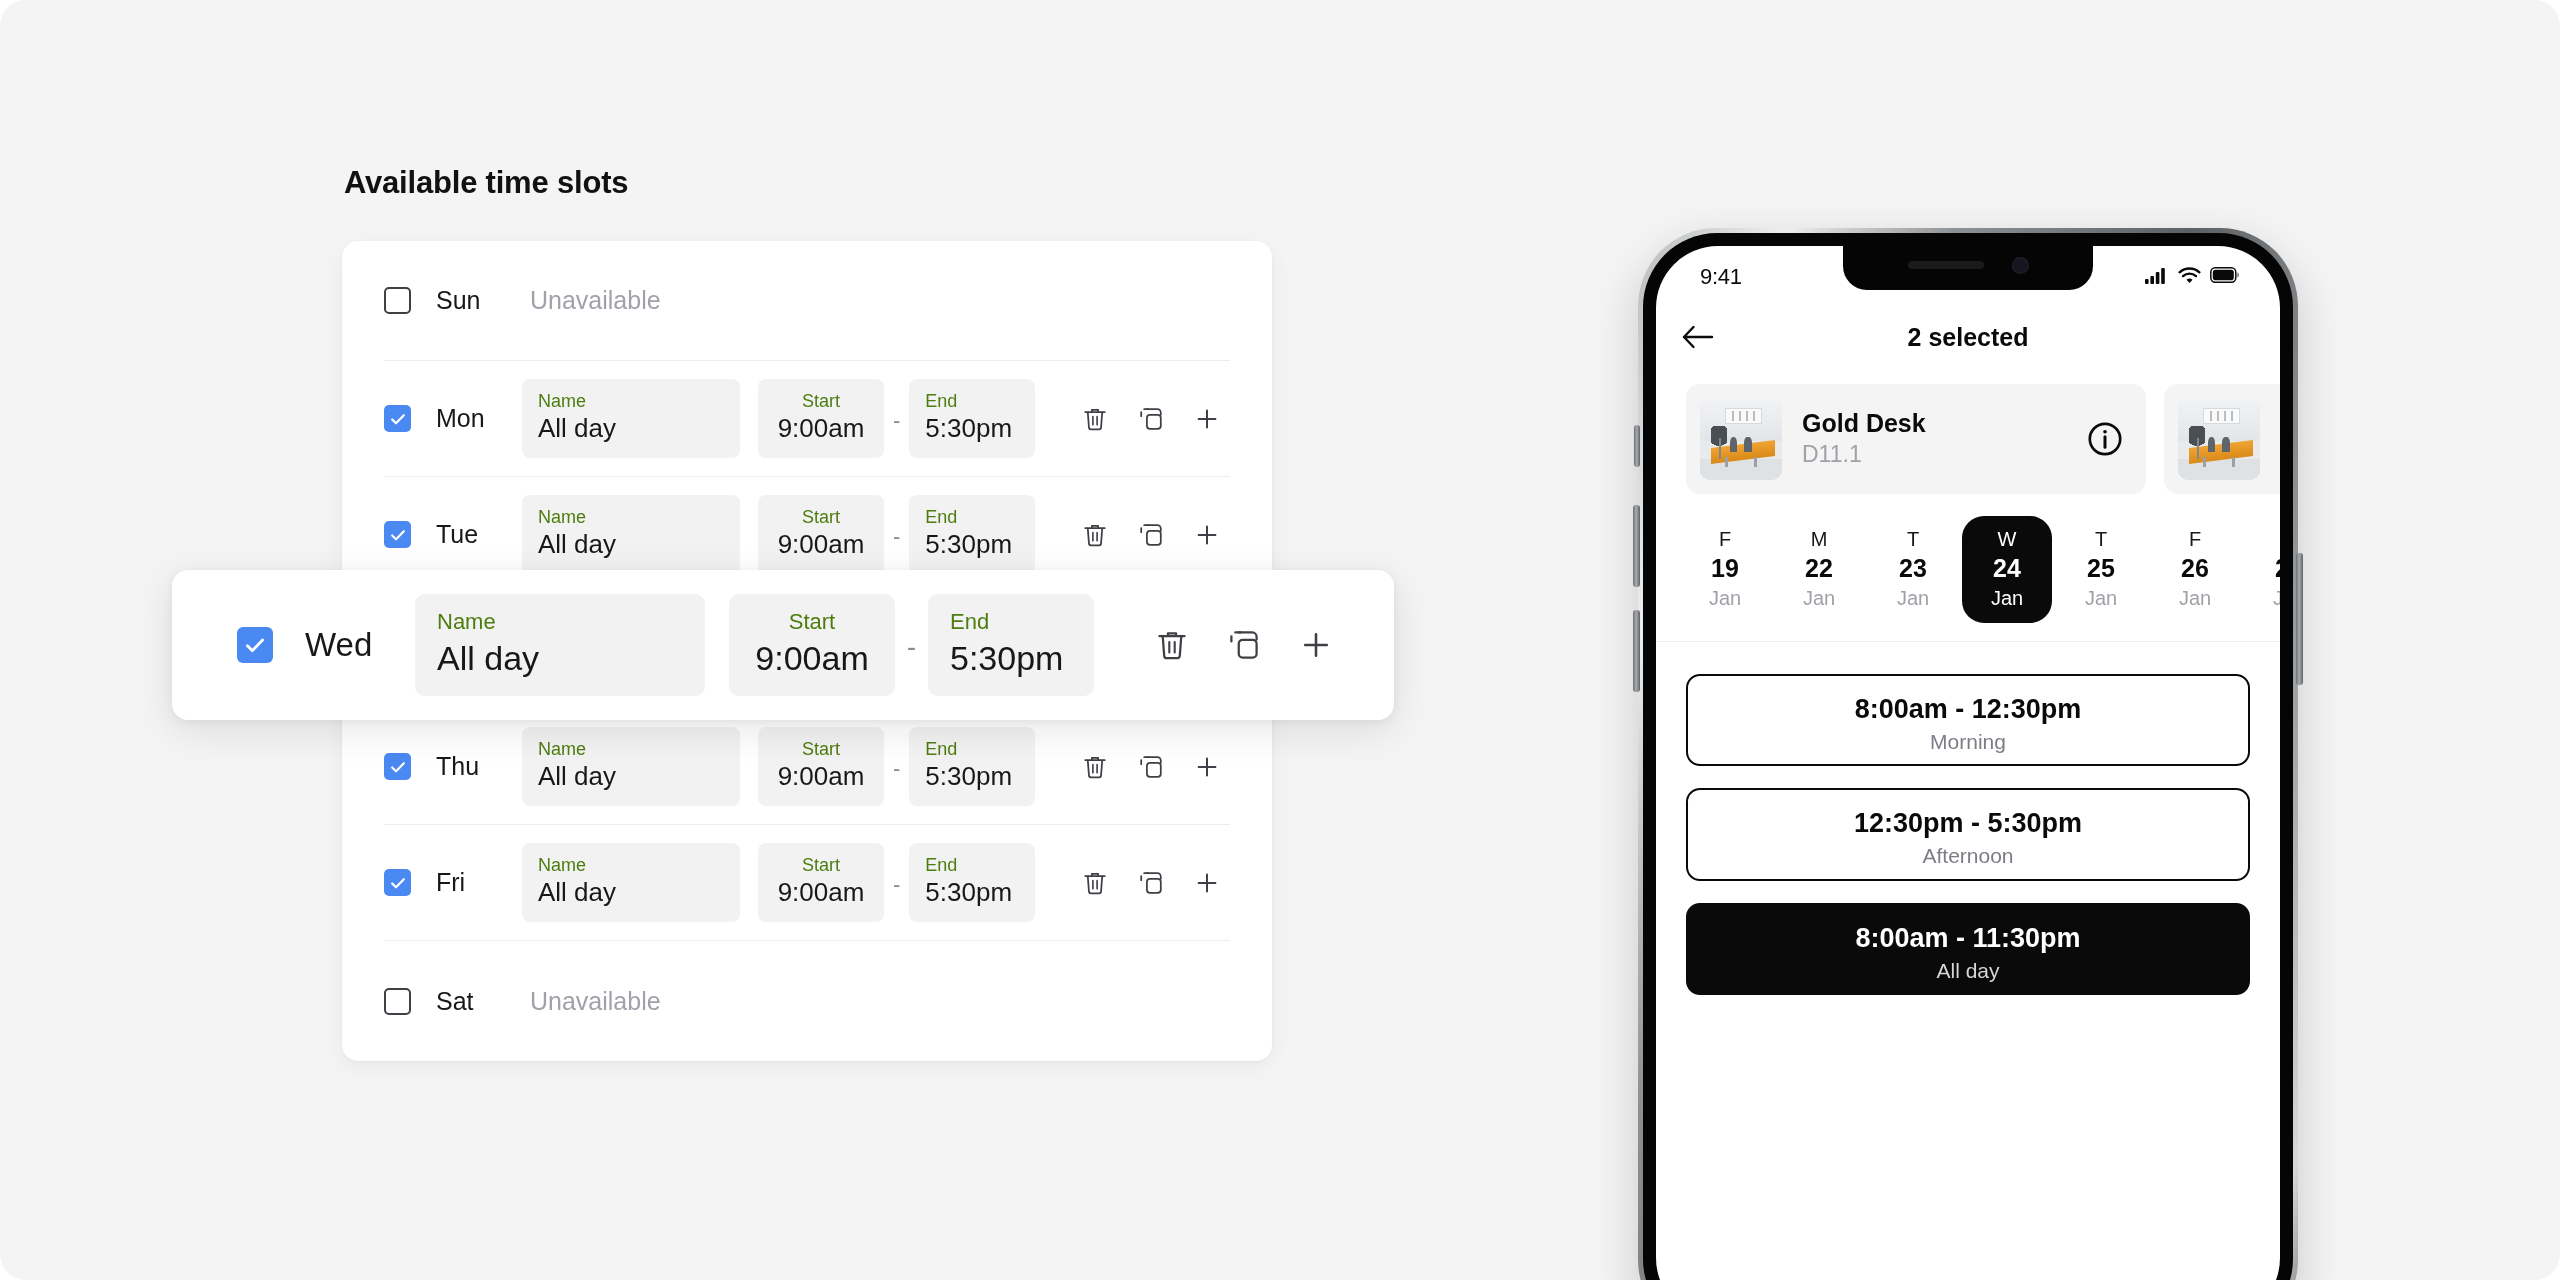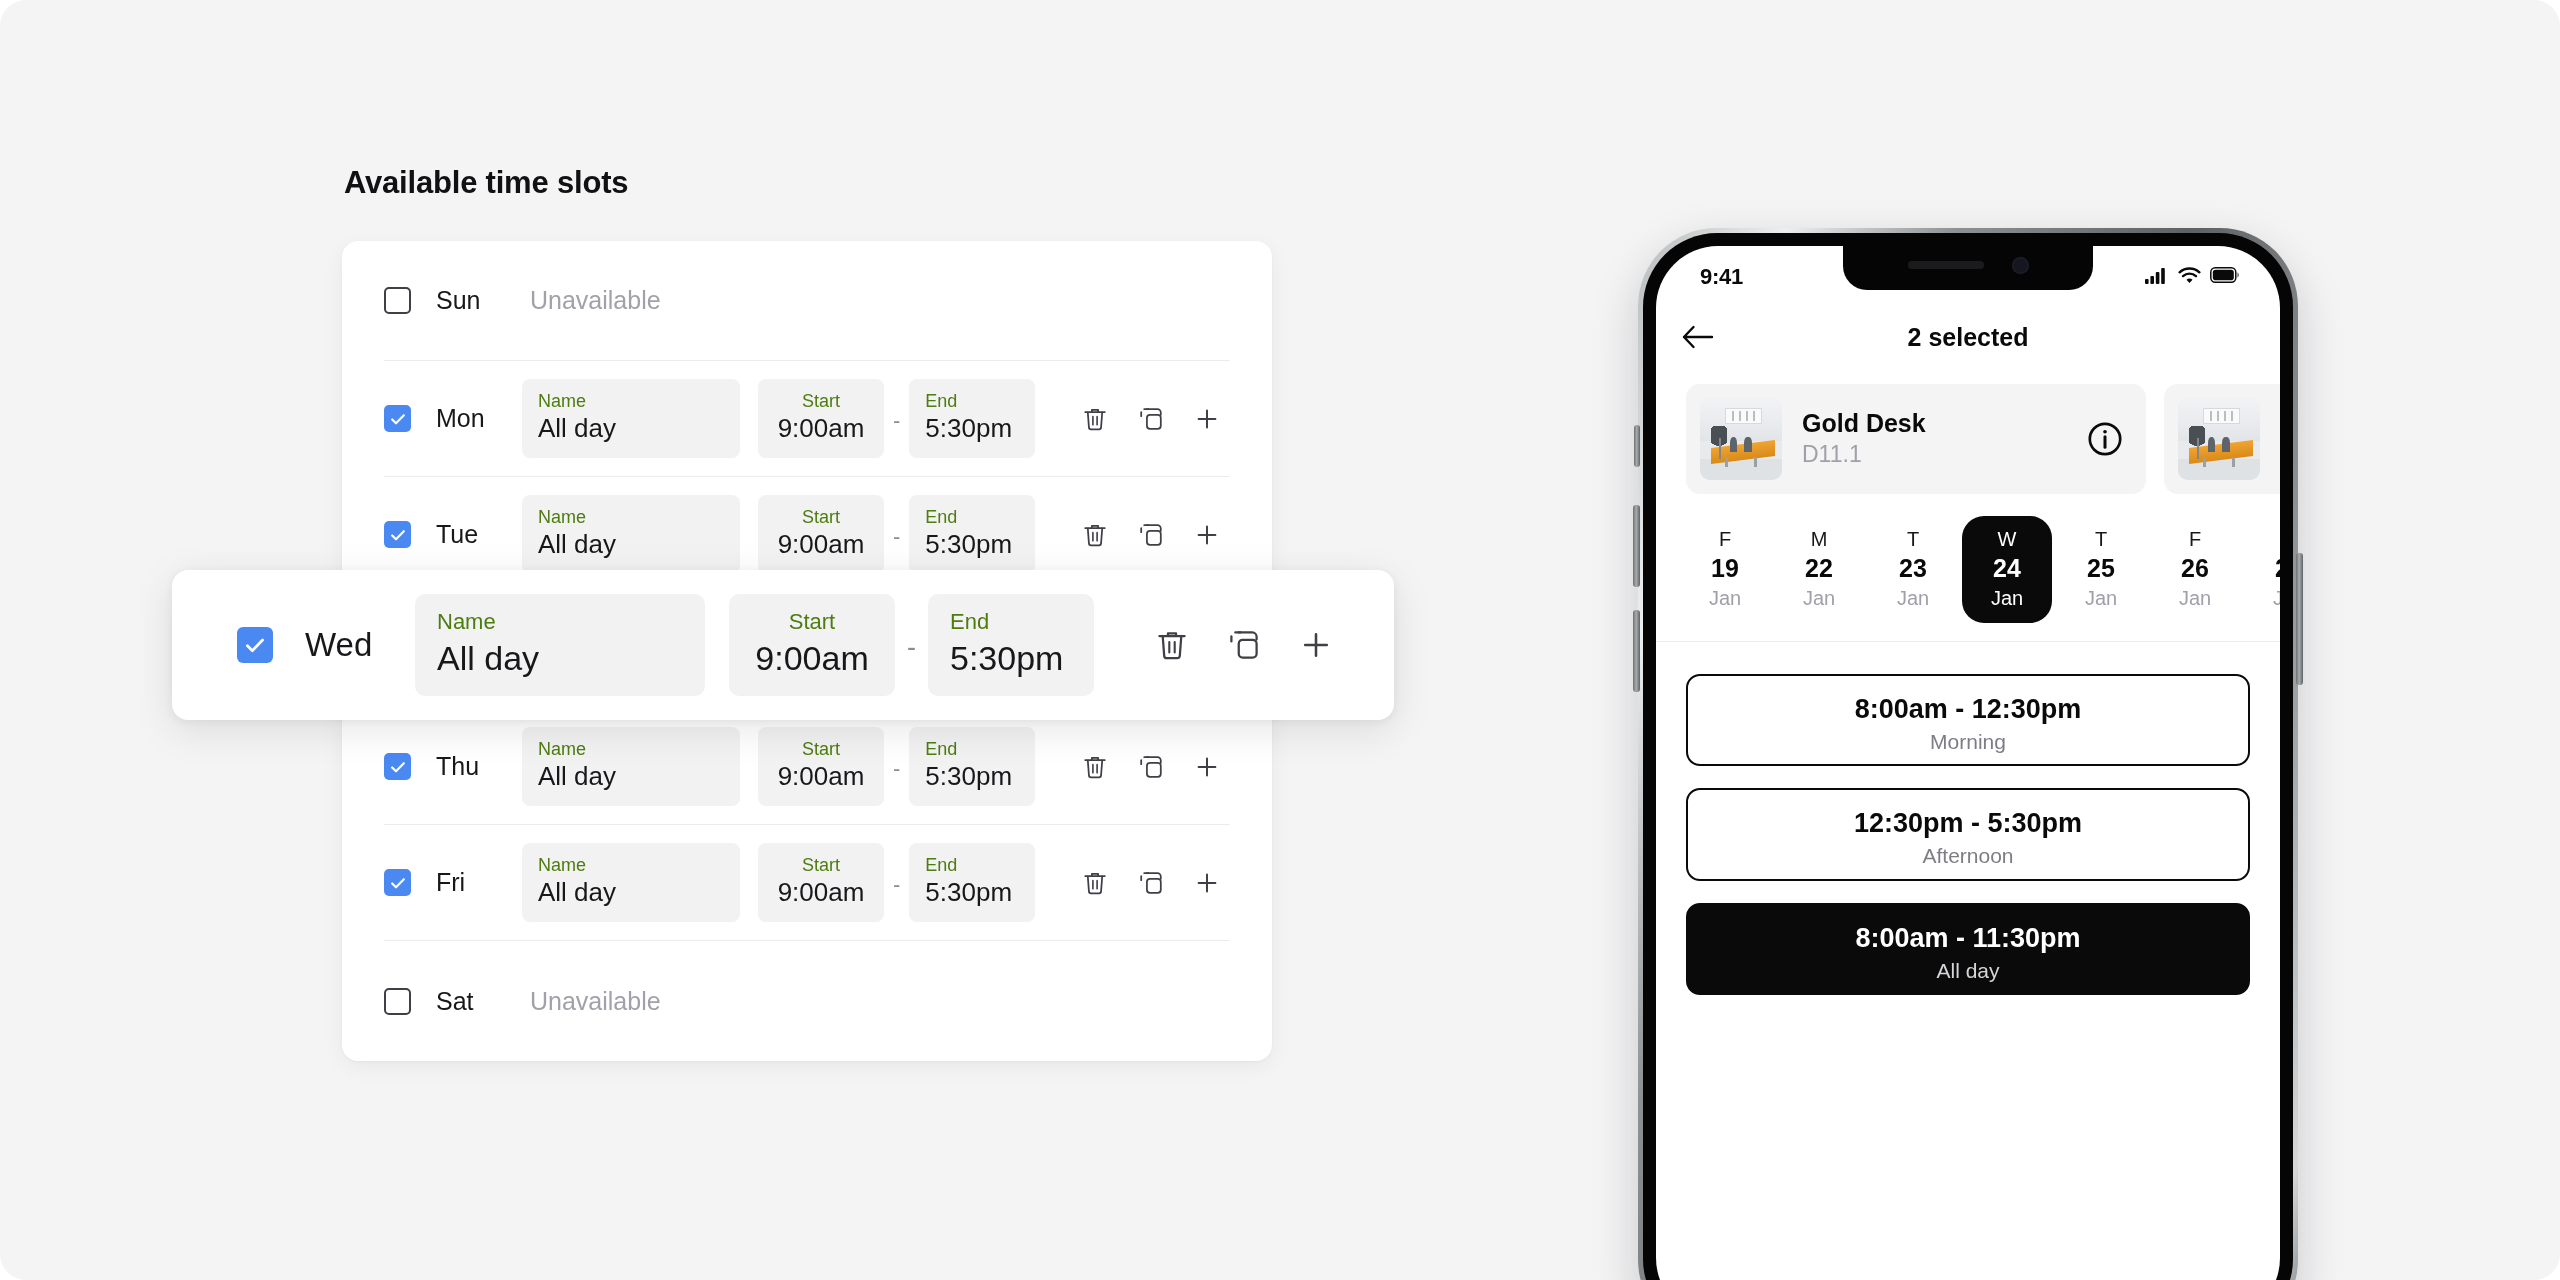--- a/index.html
+++ b/index.html
@@ -260,21 +260,21 @@
     position: relative;
     height: 52px;
     display: flex;
     align-items: center;
     justify-content: space-between;
     padding: 10px 40px 0 44px;
     z-index: 7;
   }
   .status-time {
     font-size: 22px;
-    font-weight: bold;
+    font-weight: normal;
     color: #0a0a0a;
     letter-spacing: -0.3px;
   }
   .status-icons {
     display: flex;
     align-items: center;
     gap: 9px;
   }
 
   

